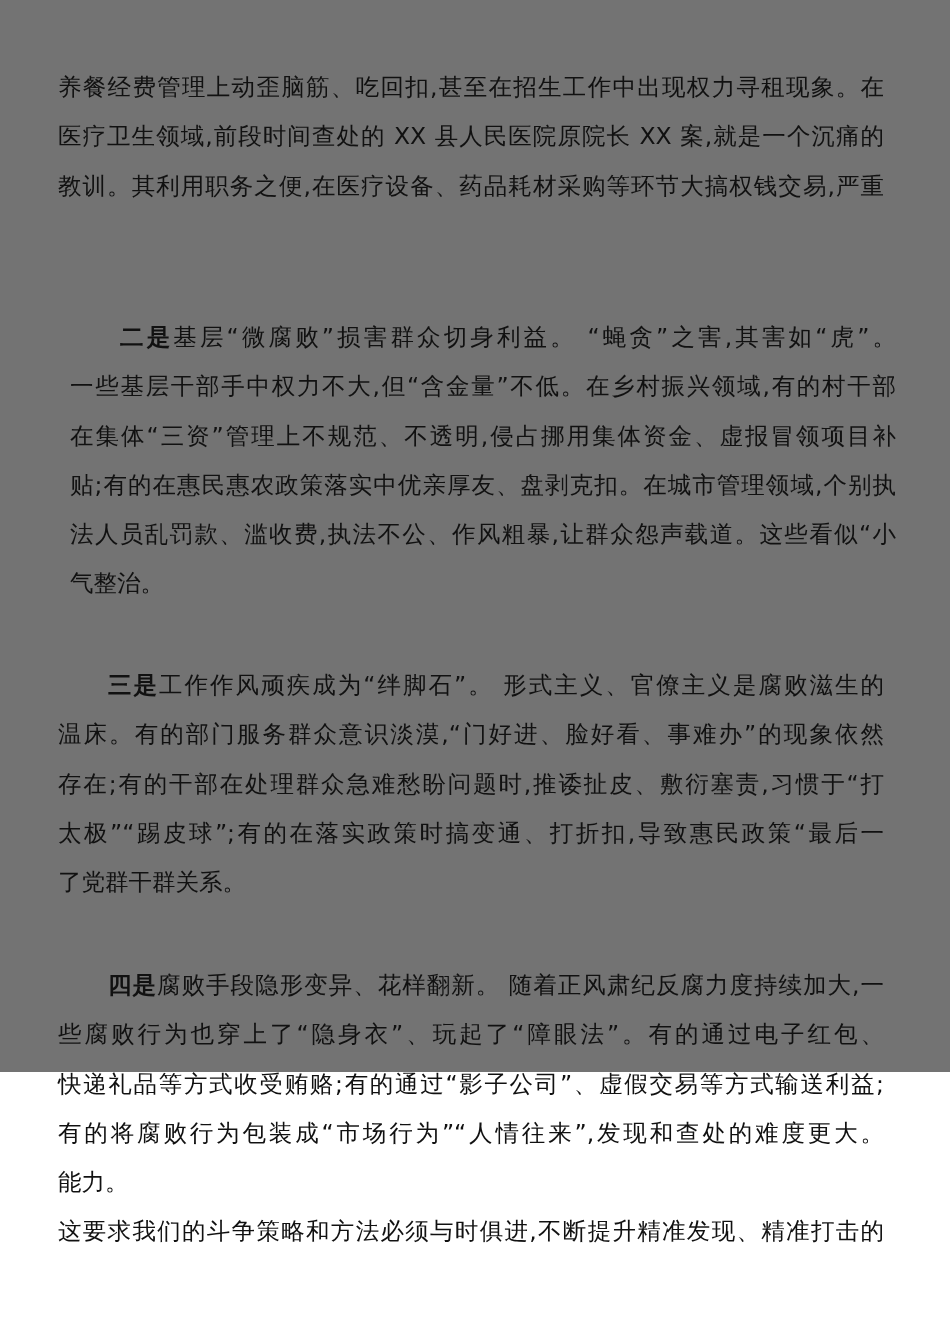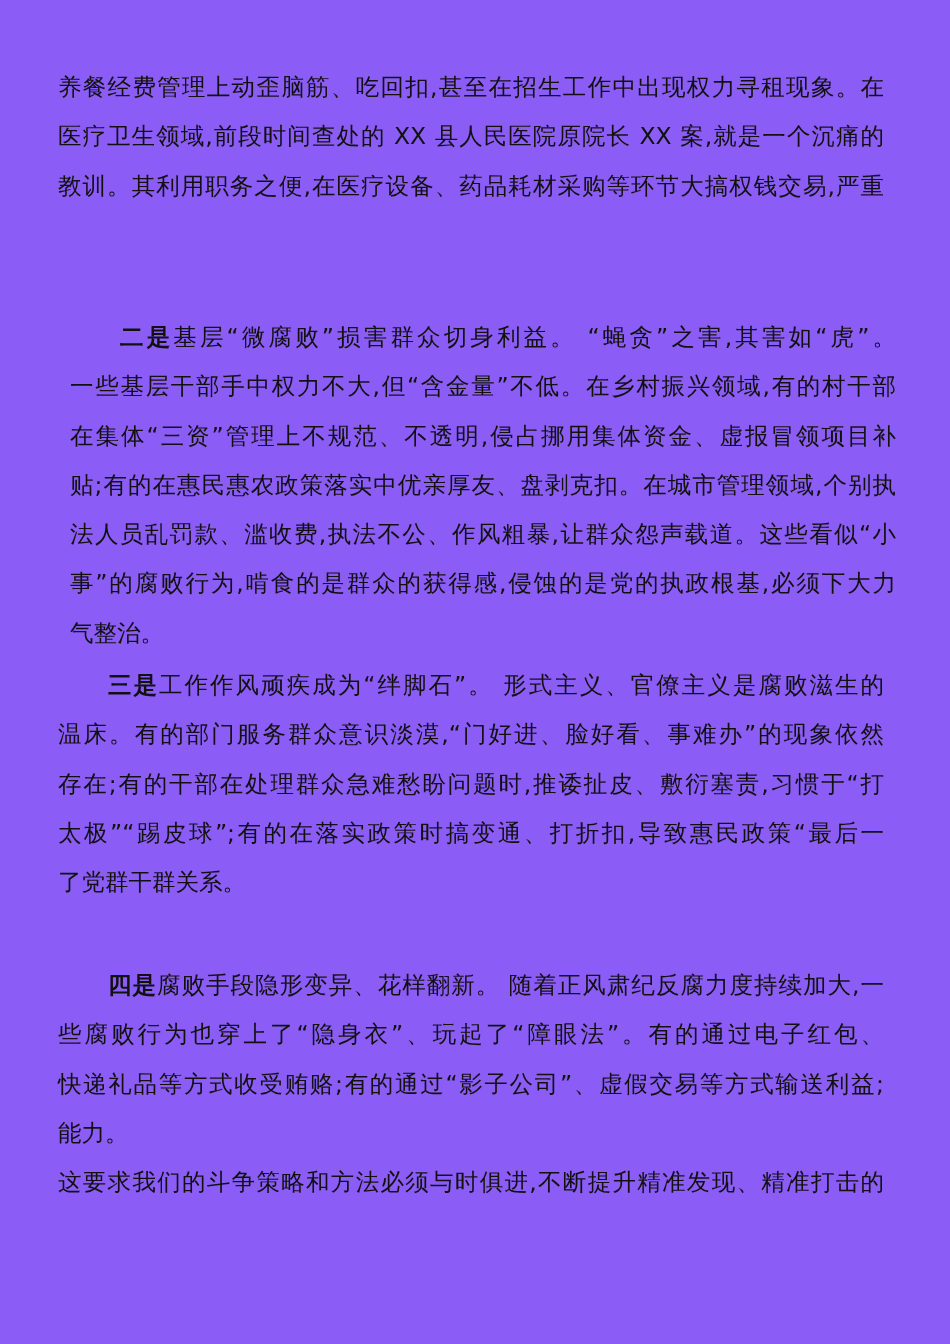--- a/index.html
+++ b/index.html
@@ -1,18 +1,18 @@
 <!DOCTYPE html>
 <html><head>
 <meta charset="utf-8">
 <style>
   html, body { margin: 0; padding: 0; background: #ffffff; }
   body { width: 950px; height: 1344px; position: relative; overflow: hidden;
          font-family: "DejaVu Sans", "Liberation Sans", sans-serif; color: #111111; }
-  .page { position: absolute; left: 0; top: 0; width: 950px; height: 1344px; background: #8b5cf6; }
+  .page { position: absolute; left: 0; top: 0; width: 950px; height: 1072px; background: #737373; }
   .para { position: absolute; left: 58px; width: 826px; }
   .line { height: 49.3px; line-height: 49.3px; font-size: 23.5px; white-space: nowrap;
           text-align: justify; text-align-last: justify; letter-spacing: 0; overflow: visible; }
   .line.last { text-align-last: left; }
   .line.indent { padding-left: 50px; }
   .lead { font-weight: bold; }
 </style>
 </head>
 <body>
 
@@ -23,33 +23,33 @@
     <div class="line">医疗卫生领域,前段时间查处的 XX 县人民医院原院长 XX 案,就是一个沉痛的</div>
     <div class="line">教训。其利用职务之便,在医疗设备、药品耗材采购等环节大搞权钱交易,严重</div>
   </div>
 
   <div class="para" style="top:313px;margin-left:12px;">
     <div class="line indent"><span class="lead">二是</span><span>基层“微腐败”损害群众切身利益。 “蝇贪”之害,其害如“虎”。</span></div>
     <div class="line">一些基层干部手中权力不大,但“含金量”不低。在乡村振兴领域,有的村干部</div>
     <div class="line">在集体“三资”管理上不规范、不透明,侵占挪用集体资金、虚报冒领项目补</div>
     <div class="line">贴;有的在惠民惠农政策落实中优亲厚友、盘剥克扣。在城市管理领域,个别执</div>
     <div class="line">法人员乱罚款、滥收费,执法不公、作风粗暴,让群众怨声载道。这些看似“小</div>
-    <div class="line">事”的腐败行为,啃食的是群众的获得感,侵蚀的是党的执政根基,必须下大力</div>
     <div class="line last">气整治。</div>
   </div>
 
   <div class="para" style="top:661px;">
     <div class="line indent"><span class="lead">三是</span><span>工作作风顽疾成为“绊脚石”。 形式主义、官僚主义是腐败滋生的</span></div>
     <div class="line">温床。有的部门服务群众意识淡漠,“门好进、脸好看、事难办”的现象依然</div>
     <div class="line">存在;有的干部在处理群众急难愁盼问题时,推诿扯皮、敷衍塞责,习惯于“打</div>
     <div class="line">太极”“踢皮球”;有的在落实政策时搞变通、打折扣,导致惠民政策“最后一</div>
     <div class="line last">了党群干群关系。</div>
   </div>
 
   <div class="para" style="top:961px;">
     <div class="line indent"><span class="lead">四是</span><span>腐败手段隐形变异、花样翻新。 随着正风肃纪反腐力度持续加大,一</span></div>
     <div class="line">些腐败行为也穿上了“隐身衣”、玩起了“障眼法”。有的通过电子红包、</div>
     <div class="line">快递礼品等方式收受贿赂;有的通过“影子公司”、虚假交易等方式输送利益;</div>
+    <div class="line">有的将腐败行为包装成“市场行为”“人情往来”,发现和查处的难度更大。</div>
     <div class="line last">能力。</div>
     <div class="line">这要求我们的斗争策略和方法必须与时俱进,不断提升精准发现、精准打击的</div>
   </div>
 
 </div>
 
 </body></html>

